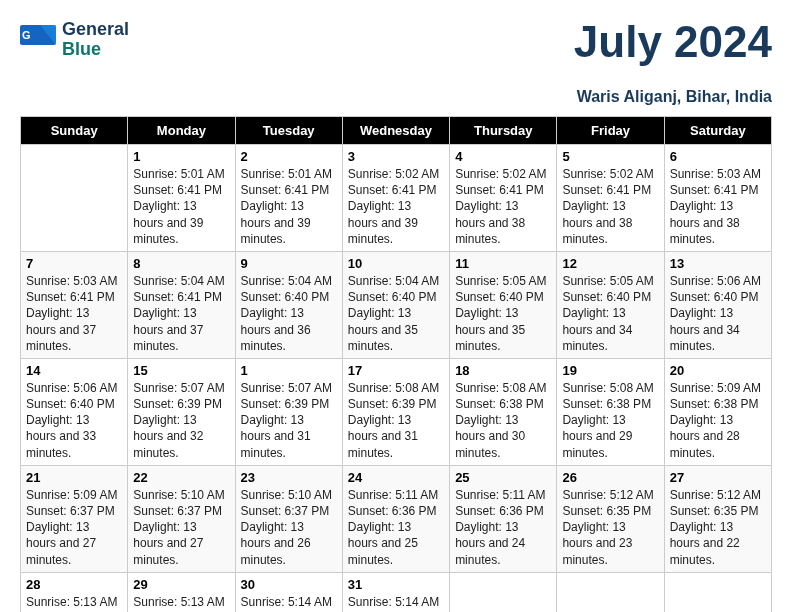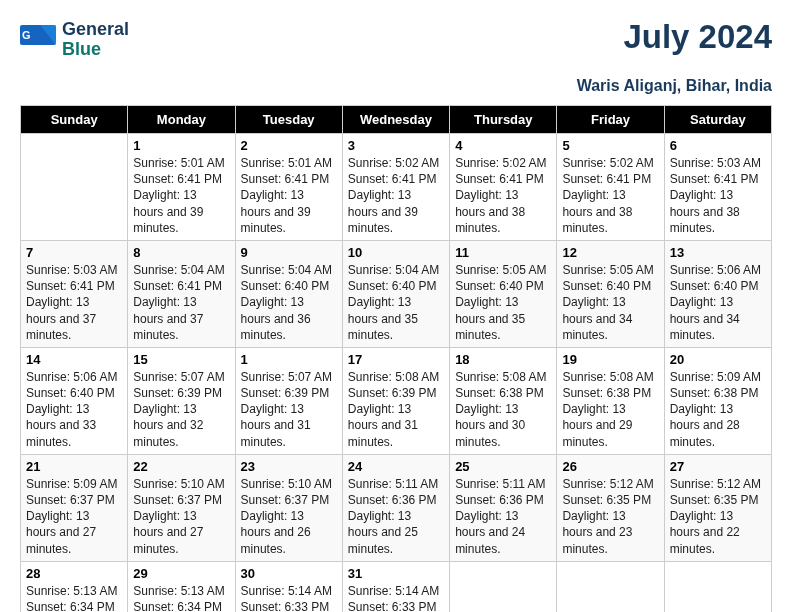--- a/index.html
+++ b/index.html
@@ -28,21 +28,21 @@
       line-height: 1.1;
     }
     .logo-icon {
       width: 36px;
       height: 30px;
     }
     .title-block {
       text-align: right;
     }
     .month-title {
-      font-size: 33px;
+      font-size: 44px;
       font-weight: bold;
       color: #1a3a5c;
       line-height: 1;
     }
     .location {
       font-size: 16px;
       color: #1a3a5c;
       font-weight: bold;
       margin-top: 24px;
     }

